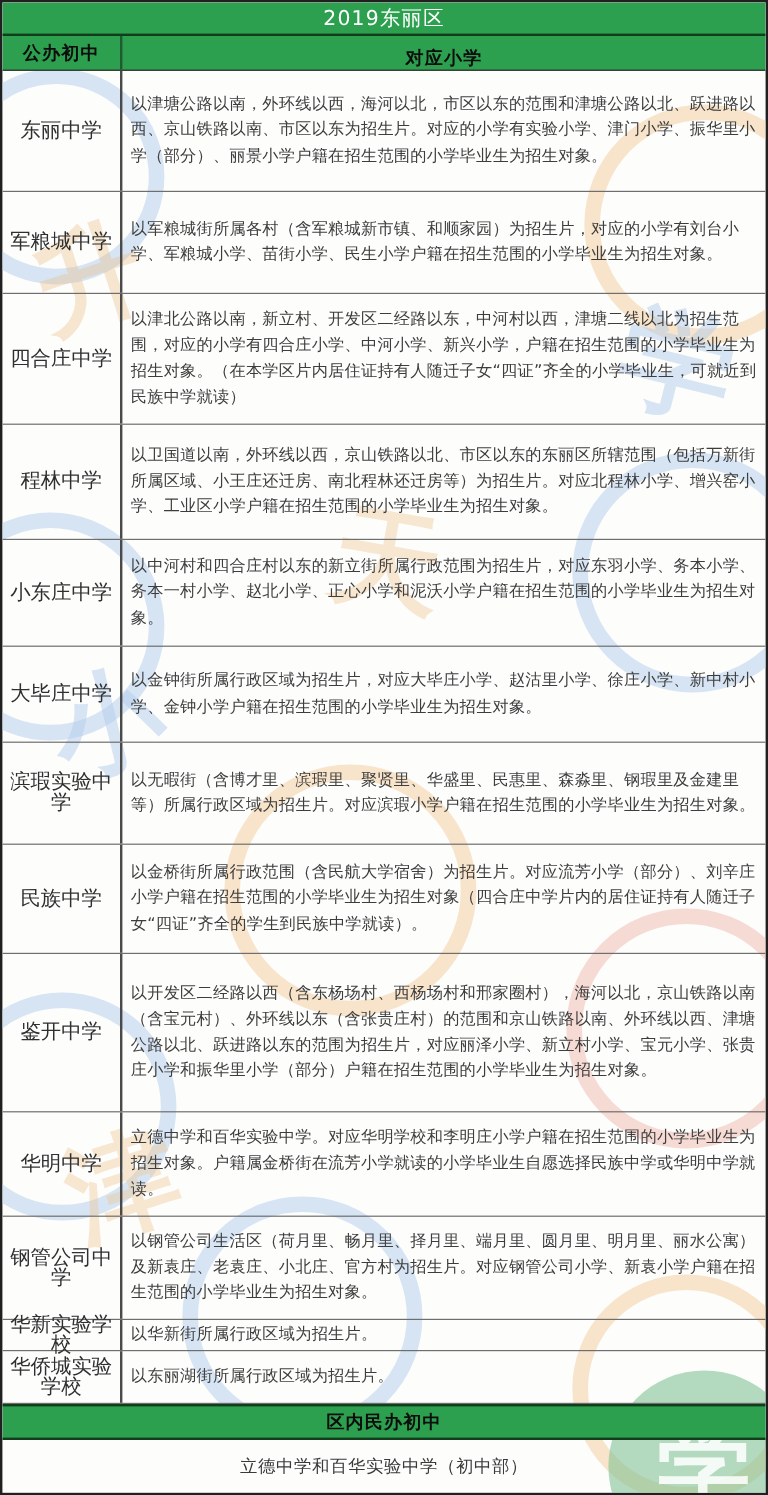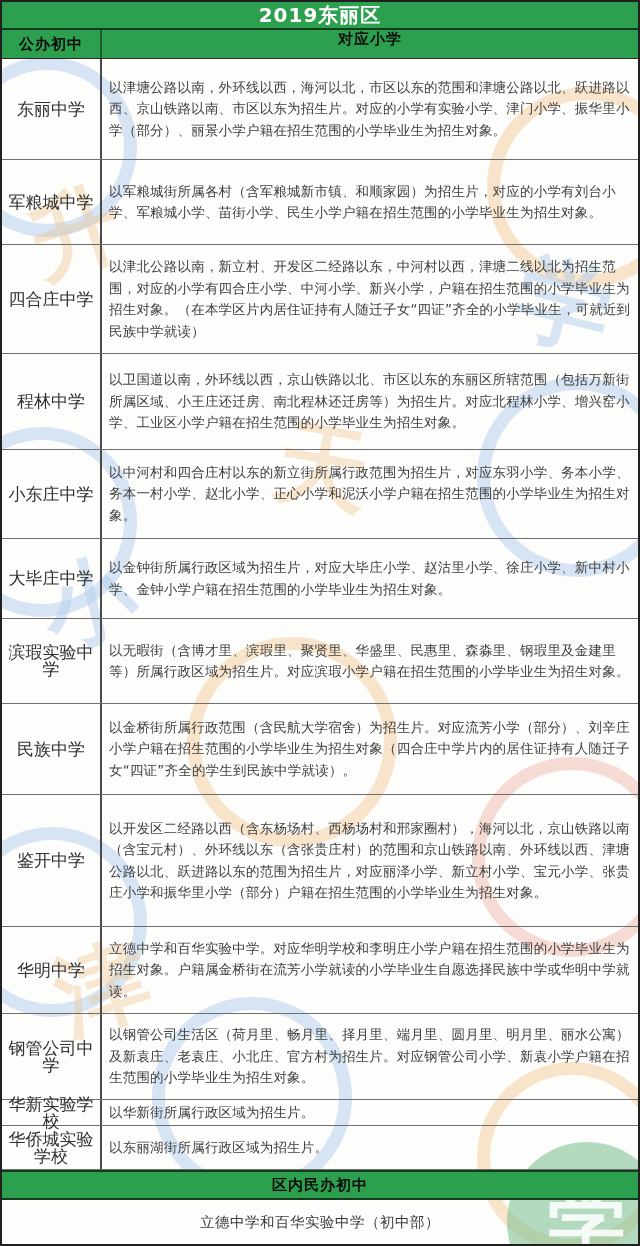--- a/index.html
+++ b/index.html
@@ -18,28 +18,28 @@
     display:flex; align-items:center; justify-content:center;
     color:rgba(255,255,255,.85); font-weight:bold; }
   .wm-glyph { position:absolute; font-weight:bold; line-height:1; }
   
   .tbl { position:relative; z-index:1; display:flex; flex-direction:column; height:100%; }
   .band {
     background:#2ca04e; display:flex; align-items:center; justify-content:center;
     flex:0 0 auto;
   }
   .band.title { height:28px; border-bottom:2px solid #113d1d; }
-  .band.title .t { color:#ffffff; font-size:20px; font-weight:bold; letter-spacing:1px; }
+  .band.title .t { color:#ffffff; font-size:17px; font-weight:normal; letter-spacing:1px; }
   .band.cols { height:29px; border-bottom:1px solid #2b2b2b; padding:0; }
   .band.cols .col-left {
     width:100px; height:100%; display:flex; align-items:center; justify-content:center;
     border-right:2px solid #1e5c30;
     font-family:Liberation Mono, monospace;
   }
-  .band.cols .col-right { flex:1; height:100%; display:flex; align-items:flex-start; justify-content:center; }
+  .band.cols .col-right { flex:1; height:100%; display:flex; align-items:flex-end; justify-content:center; }
   .band.cols .t, .band.mid .t { color:#0d0d0d; font-size:15px; font-weight:bold; letter-spacing:1px; }
   .band.mid { height:30px; border-top:2px solid #113d1d; border-bottom:2px solid #113d1d; }
   .row { display:flex; border-bottom:1px solid #6e6e6e; flex:0 0 auto; }
   .cell-school {
     width:100px; border-right:2px solid #4a4a4a;
     display:flex; align-items:center; justify-content:center; text-align:center;
     font-size:17px; color:#2f2f2f; padding:2px 1px; line-height:17px;
   }
   .cell-desc {
     flex:1; display:flex; align-items:center;

